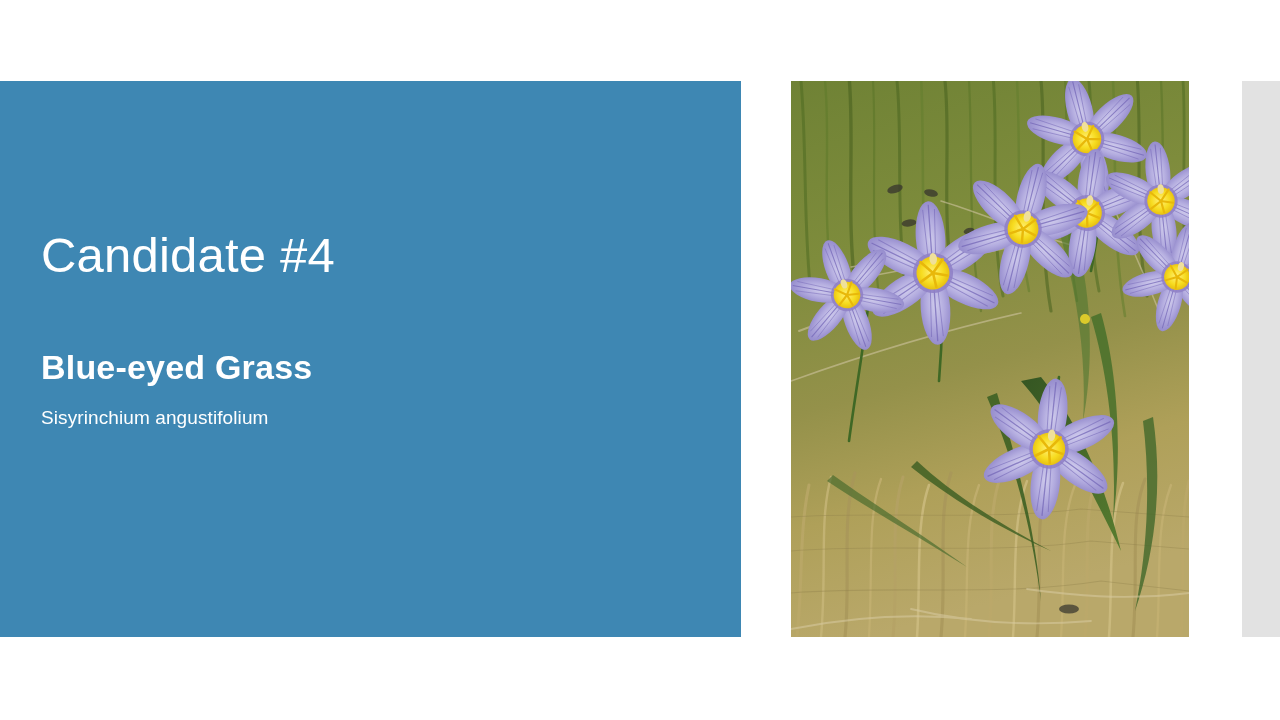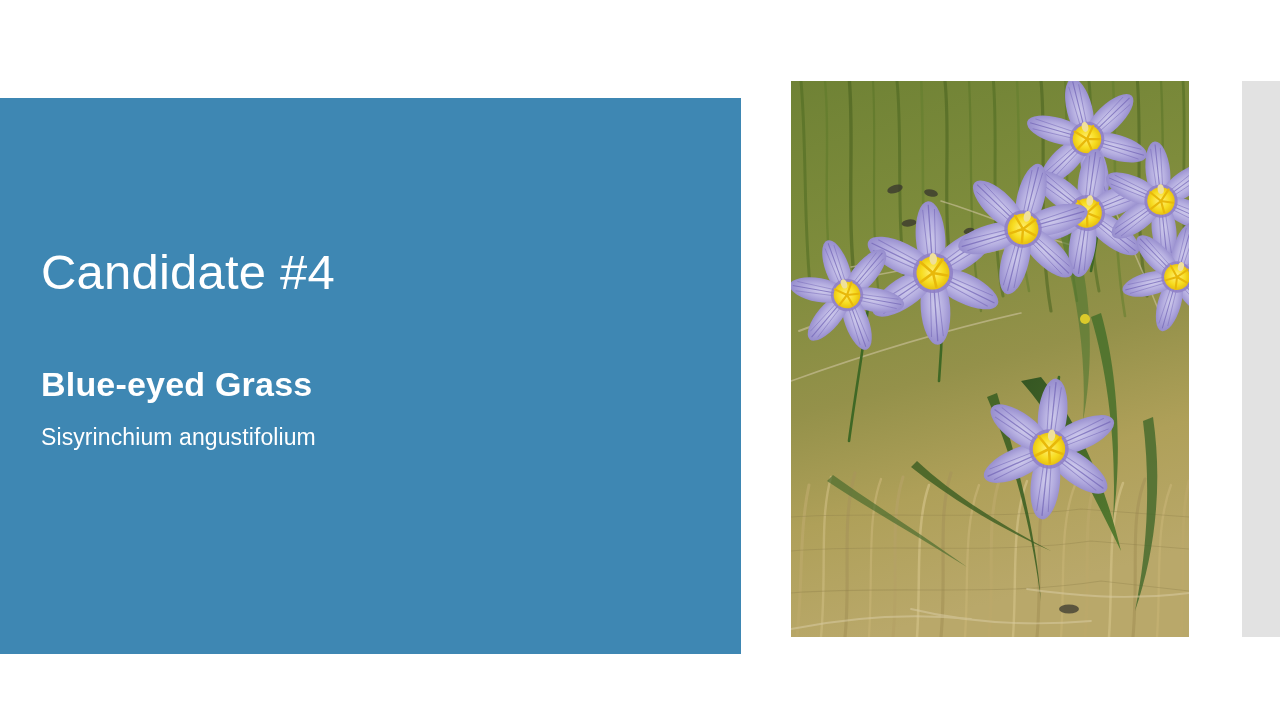--- a/index.html
+++ b/index.html
@@ -17,21 +17,21 @@
     position: relative;
     width: 1280px;
     height: 720px;
     background: #FFFFFF;
   }
 
   
   .title-panel {
     position: absolute;
     left: 0px;
-    top: 98px;
+    top: 81px;
     width: 741px;
     height: 556px;
     background: #3E87B3;
     box-sizing: border-box;
     text-align: center;
   }
   .title-main {
     position: absolute;
     left: 41px;
     top: 148px;
@@ -50,21 +50,21 @@
     font-weight: 700;
     color: #FFFFFF;
     letter-spacing: 0.2px;
     line-height: 1.15;
     white-space: nowrap;
   }
   .title-latin {
     position: absolute;
     left: 41px;
     top: 326px;
-    font-size: 23px;
+    font-size: 19px;
     font-weight: 400;
     color: #FFFFFF;
     letter-spacing: 0.1px;
     line-height: 1.2;
     white-space: nowrap;
   }
 
   
   .photo {
     position: absolute;

